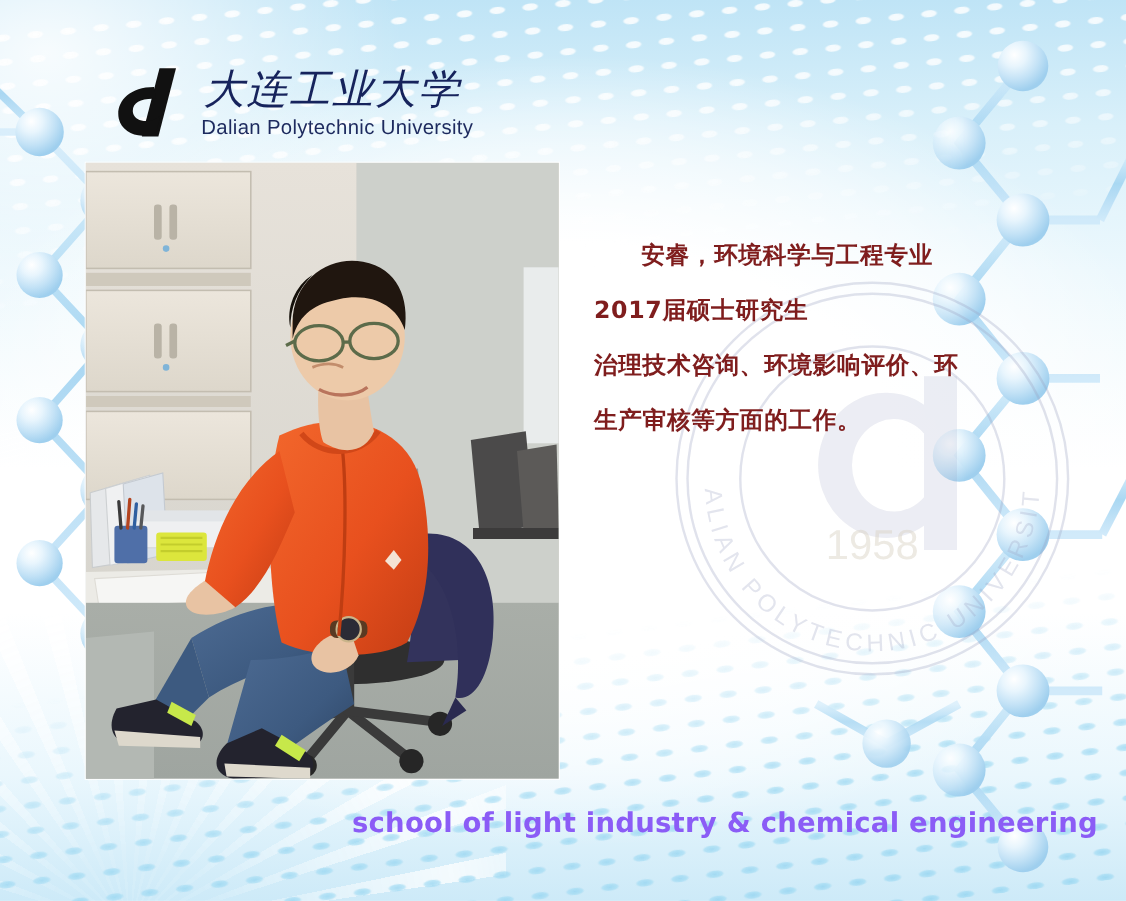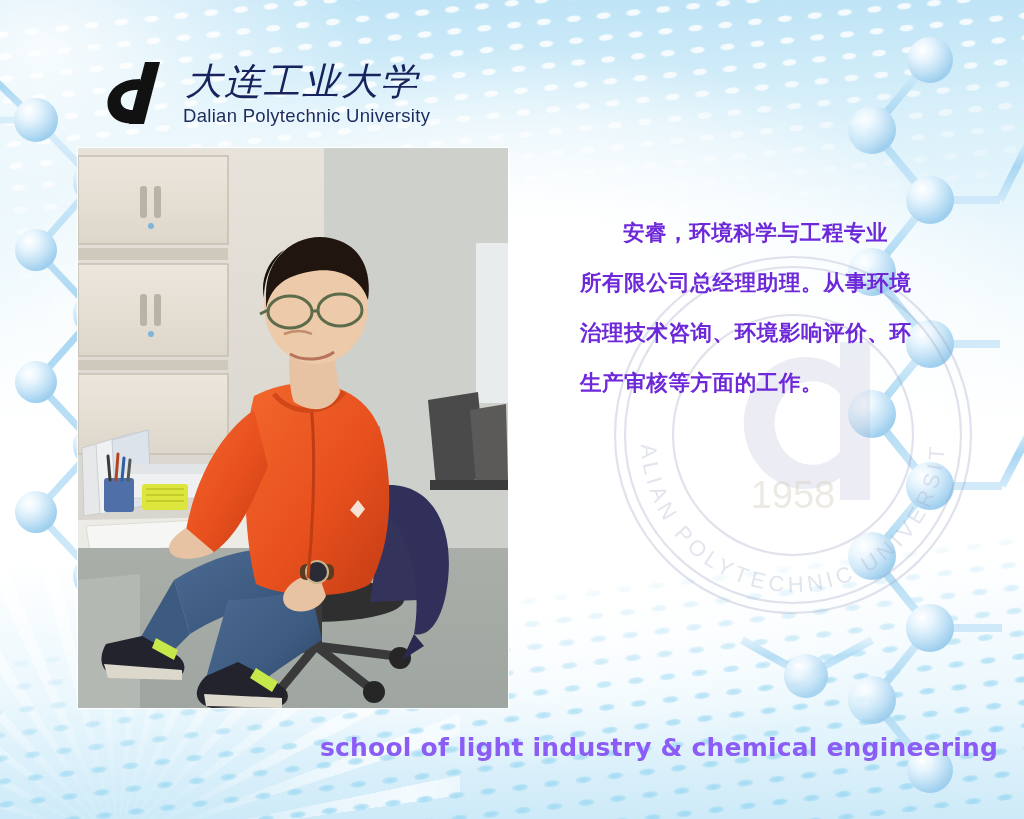--- a/index.html
+++ b/index.html
@@ -68,23 +68,23 @@
   }
   
   .photo-frame{
     position:absolute;left:78px;top:148px;width:430px;height:560px;
     background:#c9cbc7;overflow:hidden;
     box-shadow:0 0 0 1px rgba(255,255,255,.9);
   }
   .photo-frame svg{display:block;width:430px;height:560px;}
   
   .bio{
-    position:absolute;left:580px;top:208px;width:412px;
+    position:absolute;left:540px;top:208px;width:412px;
     font-family:"DejaVu Sans","Liberation Sans",sans-serif;
-    font-size:21.5px;font-weight:700;color:#6d28d9;
+    font-size:21.5px;font-weight:700;color:#7f1d1d;
     line-height:50px;letter-spacing:.6px;
   }
   .bio p{margin:0;white-space:nowrap;}
   .bio p.ind{text-indent:2em;}
   
   .footer{
     position:absolute;left:320px;top:733px;
     font-size:25px;font-weight:700;color:#8b5cf6;
     letter-spacing:.2px;white-space:nowrap;
     font-family:"DejaVu Sans","Liberation Sans",sans-serif;
@@ -362,20 +362,20 @@
         <path d="M234 163 L240 163"></path>
         <path d="M190 162 L182 166"></path>
       </g>
       <path d="M206 186 C216 182 226 182 234 186" stroke="#c28d6c" stroke-width="2.5" fill="none"></path>
       <path d="M212 206 C226 214 246 212 256 204" stroke="#b9745c" stroke-width="3" fill="none"></path>
     </svg>
   </div>
 
   <div class="bio">
     <p class="ind">安睿，环境科学与工程专业</p>
-    <p>所有限公司总经理助理。从事环境</p>
+    <p>2017届硕士研究生</p>
     <p>治理技术咨询、环境影响评价、环</p>
     <p>生产审核等方面的工作。</p>
   </div>
 
   <div class="footer">school of light industry &amp; chemical engineering</div>
 
 </div>
 
 </body></html>

